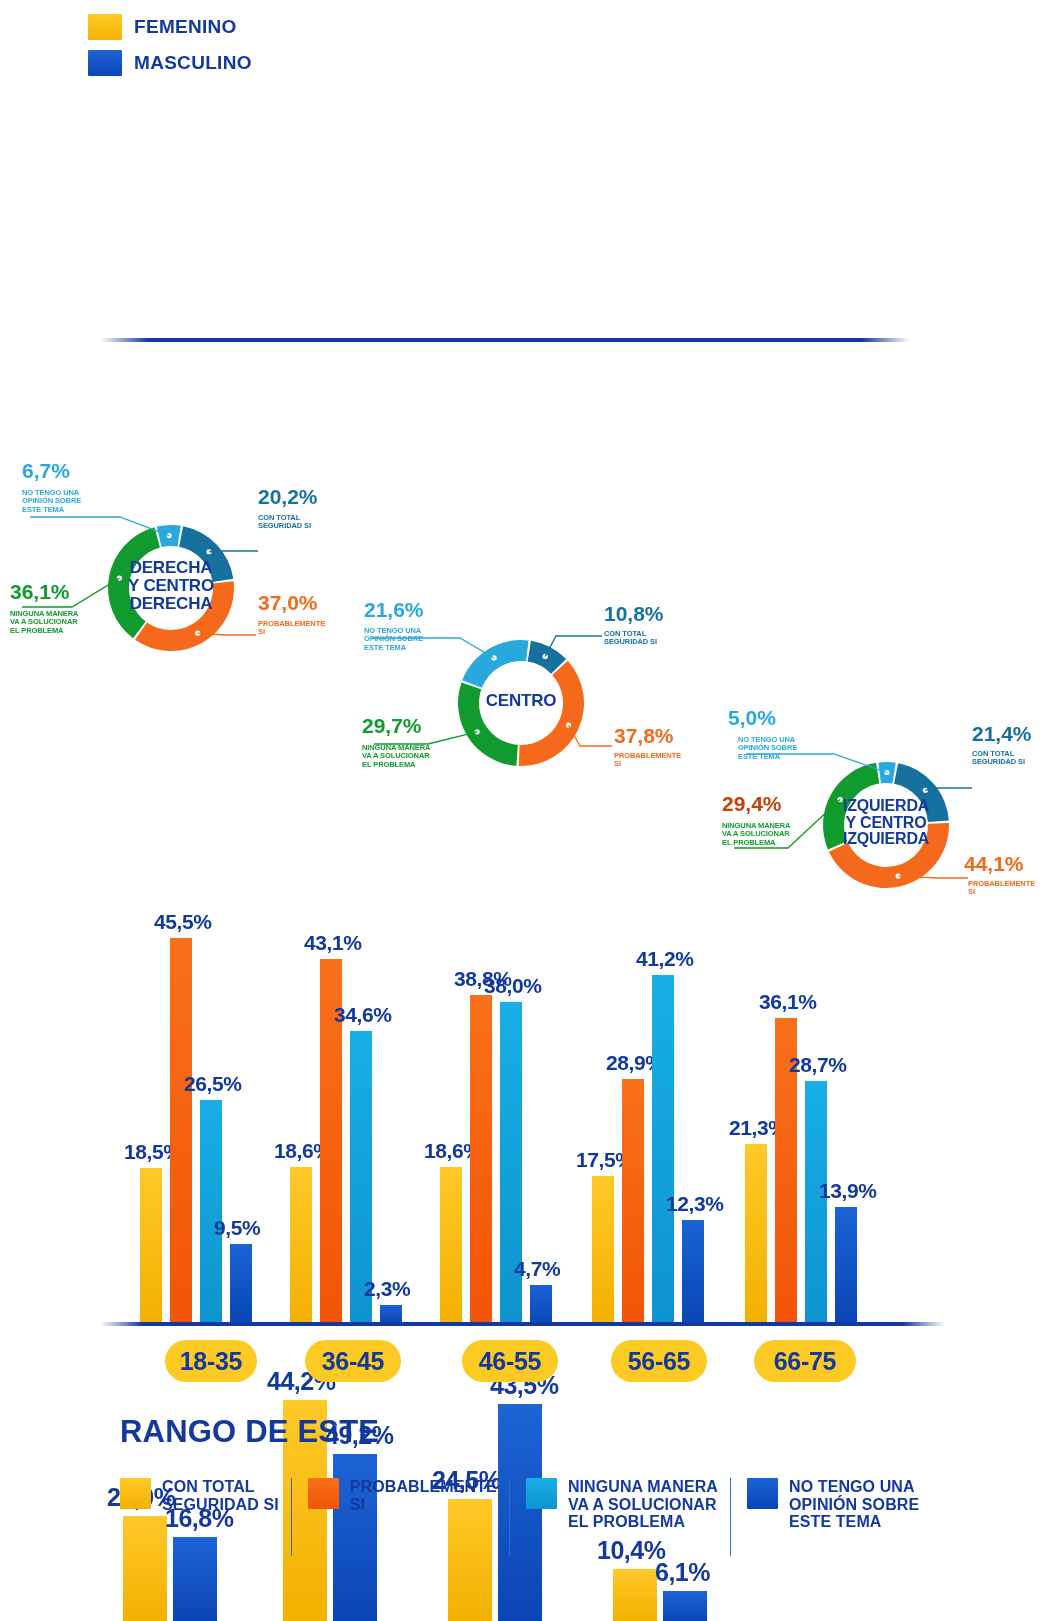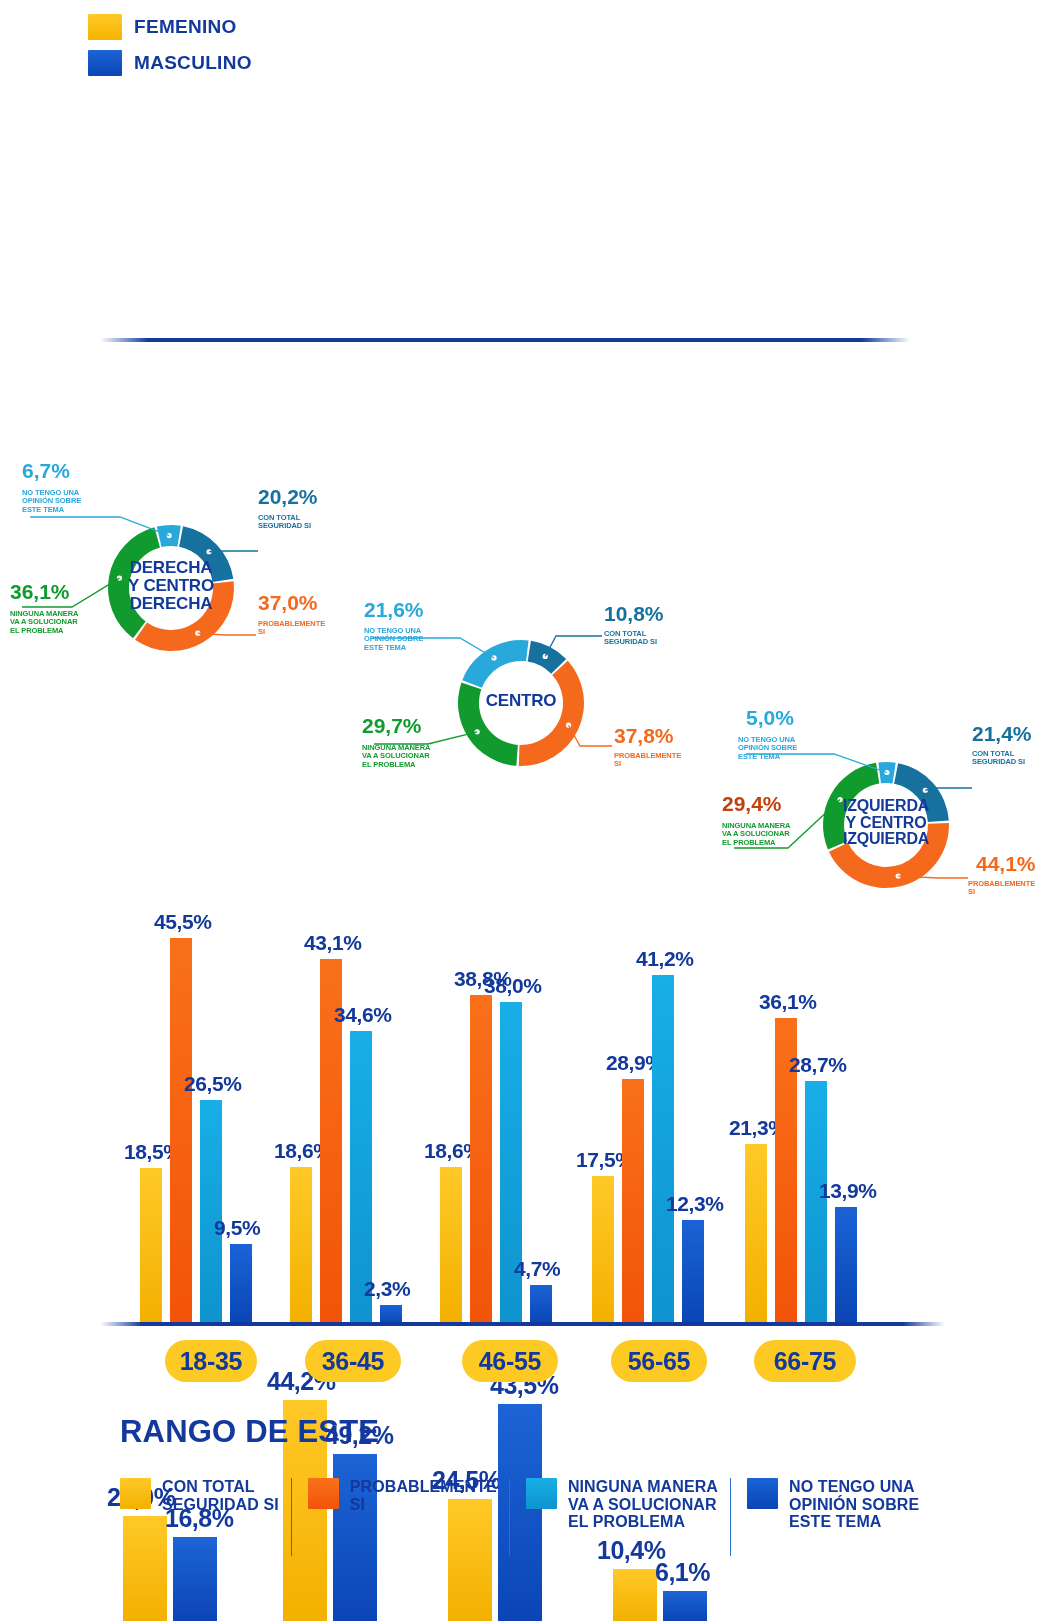--- a/index.html
+++ b/index.html
@@ -210,32 +210,32 @@
       <div class="dn-title" style="left: 116px; width: 140px; font-size: 16px; top: 97.8px;">
         <div>IZQUIERDA</div>
         <div>Y CENTRO</div>
         <div>IZQUIERDA</div>
       </div>
       <div class="cal-pct" style="color: rgb(23, 113, 158); font-size: 21px; left: 272px; top: 22px;">21,4%</div>
       <div class="cal-txt" style="color: rgb(23, 113, 158); font-size: 7.5px; top: 50px; text-align: left; left: 272px;">
         <div>CON TOTAL</div>
         <div>SEGURIDAD SI</div>
       </div>
-      <div class="cal-pct" style="color: rgb(245, 105, 28); font-size: 21px; left: 276px; top: 152px;">44,1%</div>
+      <div class="cal-pct" style="color: rgb(245, 105, 28); font-size: 21px; left: 264px; top: 152px;">44,1%</div>
       <div class="cal-txt" style="color: rgb(245, 105, 28); font-size: 7.5px; top: 180px; text-align: left; left: 268px;">
         <div>PROBABLEMENTE</div>
         <div>SI</div>
       </div>
       <div class="cal-pct" style="color: #c2410c; font-size: 21px; left: 22px; top: 92px;">29,4%</div>
       <div class="cal-txt" style="color: rgb(17, 155, 46); font-size: 7.5px; top: 122px; text-align: left; left: 22px;">
         <div>NINGUNA MANERA</div>
         <div>VA A SOLUCIONAR</div>
         <div>EL PROBLEMA</div>
       </div>
-      <div class="cal-pct" style="color: rgb(41, 168, 220); font-size: 21px; left: 46px; top: 6px;">5,0%</div>
+      <div class="cal-pct" style="color: rgb(41, 168, 220); font-size: 21px; left: 28px; top: 6px;">5,0%</div>
       <div class="cal-txt" style="color: rgb(41, 168, 220); font-size: 7.5px; top: 36px; text-align: left; left: 38px;">
         <div>NO TENGO UNA</div>
         <div>OPINIÓN SOBRE</div>
         <div>ESTE TEMA</div>
       </div>
     </div>
 
   <div id="chart3">
       <div class="c3-group" style="left: 40px;">
         <div class="c3-bar c3-b0" style="height: 157.25px; left: 0px;"></div>

